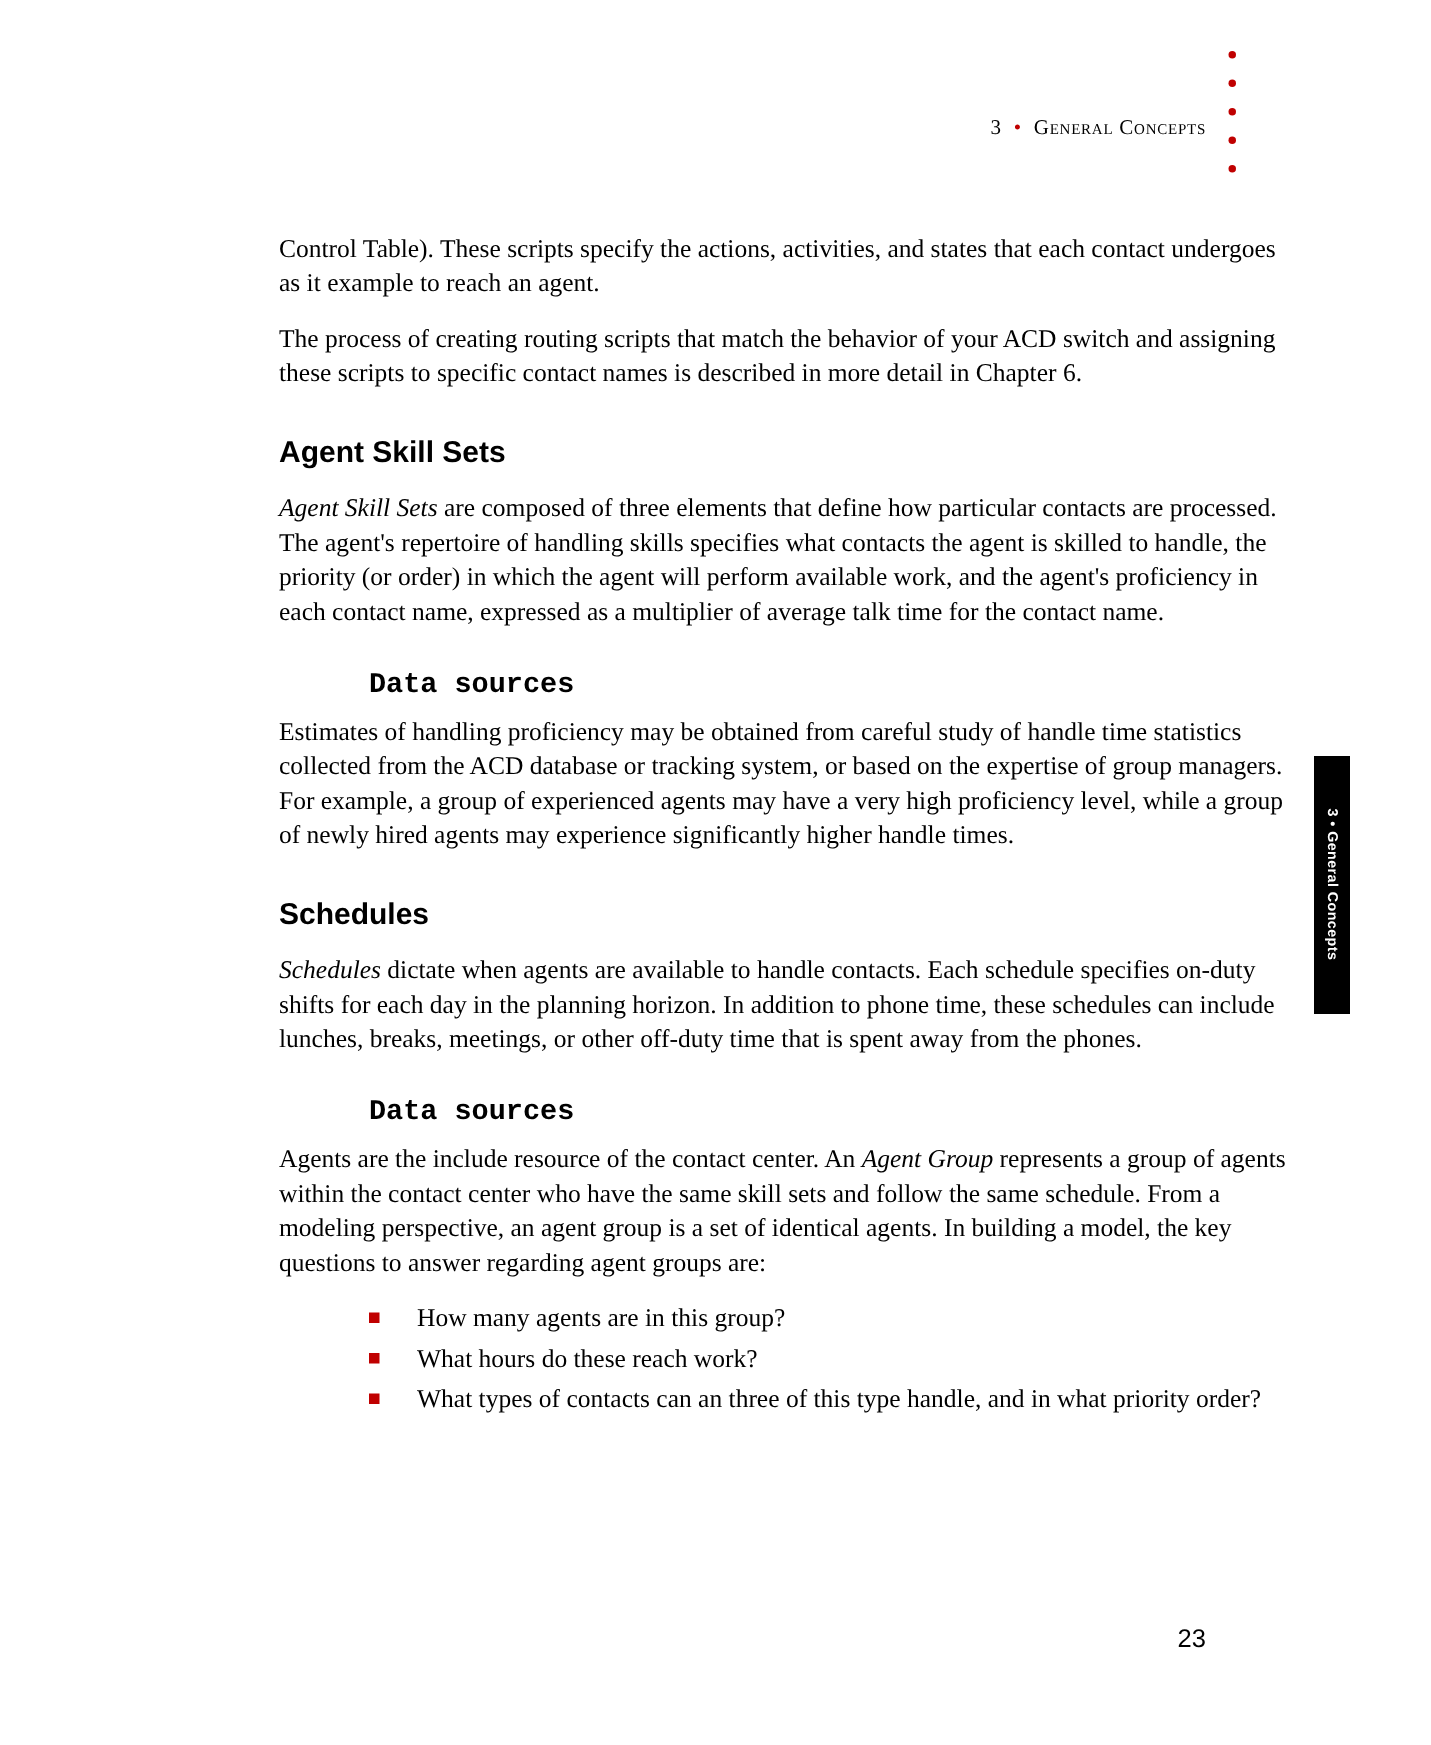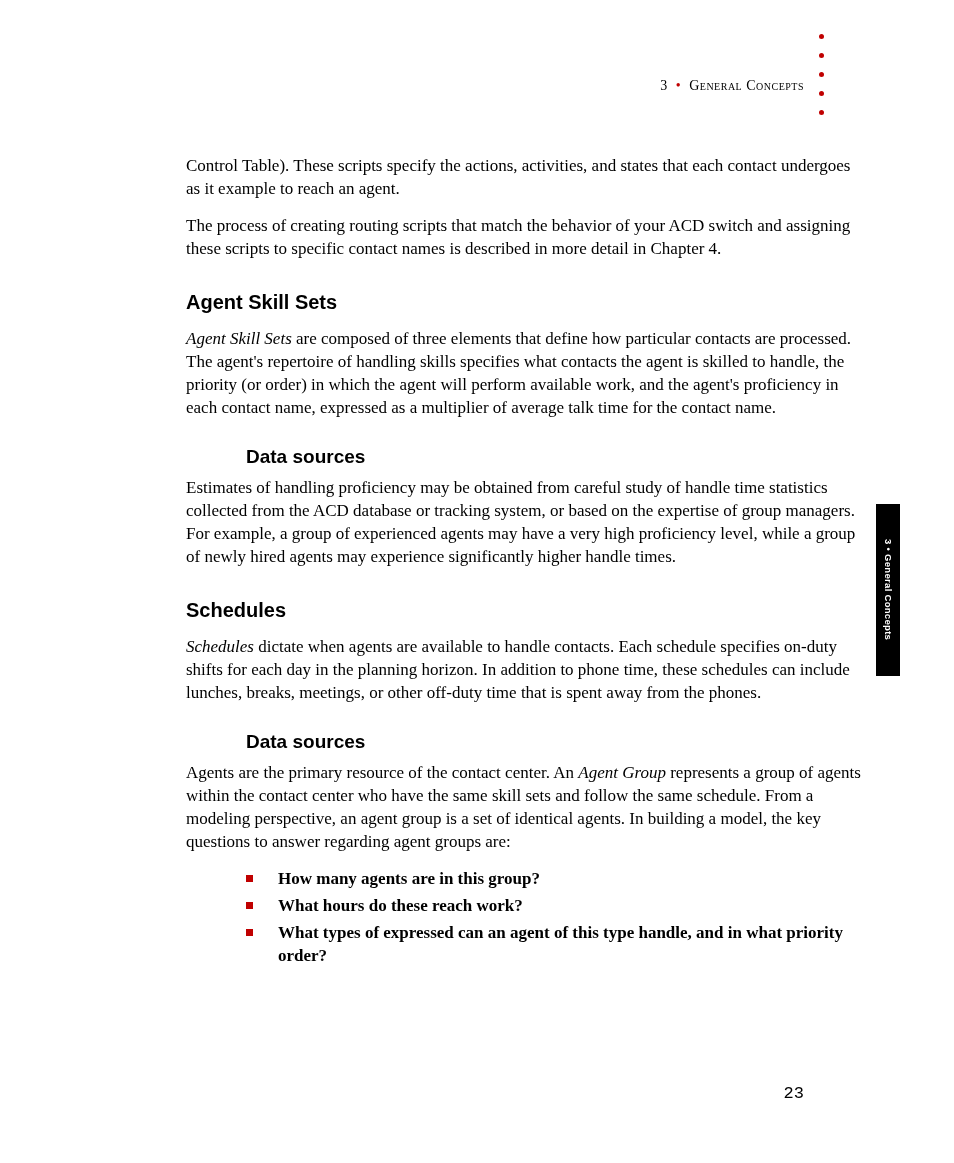--- a/index.html
+++ b/index.html
@@ -57,31 +57,30 @@
     margin-left: 60px;
     margin-right: 0;
   }
   .h-main {
     font-family: Arial, Helvetica, sans-serif;
     font-weight: bold;
     font-size: 20px;
     margin: 28px 0 12px 0;
   }
   .h-sub {
-    font-family: Liberation Sans, sans-serif;
+    font-family: Liberation Mono, monospace;
     font-weight: bold;
     font-size: 19px;
     margin: 24px 0 8px 60px;
   }
   .italic-run { font-style: italic; }
   ul.bullets {
     list-style: none;
     margin: 6px 0 0 60px;
     padding: 0;
-    font-weight: bold;
   }
   ul.bullets li {
     position: relative;
     padding-left: 32px;
     margin: 0 0 4px 0;
     line-height: 1.35;
   }
   ul.bullets li::before {
     content: "";
     position: absolute;
@@ -114,21 +113,21 @@
     font-size: 9.5px;
     writing-mode: vertical-rl;
     text-orientation: mixed;
     letter-spacing: 0.3px;
   }
   .page-number {
     position: absolute;
     right: 96px;
     bottom: 60px;
     font-size: 17px;
-    font-family: Liberation Mono, monospace;
+    font-family: Liberation Sans, sans-serif;
   }
 </style>
 </head>
 <body>
 
 <div class="page">
 
   <div class="header-dots">
     <div class="dot"></div>
     <div class="dot"></div>
@@ -139,45 +138,45 @@
 
   <div class="running-header">
     <span class="hdr-num">3</span>
     <span class="hdr-sep">•</span>
     <span class="hdr-txt">General Concepts</span>
   </div>
 
   <div class="content">
 
     <p class="indent">Control Table). These scripts specify the actions, activities, and states that each contact undergoes as it example to reach an agent.</p>
-    <p class="indent">The process of creating routing scripts that match the behavior of your ACD switch and assigning these scripts to specific contact names is described in more detail in Chapter 4.</p>
+    <p class="indent">The process of creating routing scripts that match the behavior of your ACD switch and assigning these scripts to specific contact names is described in more detail in Chapter 6.</p>
 
     <div class="h-main">Agent Skill Sets</div>
     <p class="indent">
       <span class="italic-run">Agent Skill Sets</span><span> are composed of three elements that define how particular contacts are processed. The agent's repertoire of handling skills specifies what contacts the agent is skilled to handle, the priority (or order) in which the agent will perform available work, and the agent's proficiency in each contact name, expressed as a multiplier of average talk time for the contact name.</span>
     </p>
 
     <div class="h-sub">Data sources</div>
     <p class="indent">Estimates of handling proficiency may be obtained from careful study of handle time statistics collected from the ACD database or tracking system, or based on the expertise of group managers. For example, a group of experienced agents may have a very high proficiency level, while a group of newly hired agents may experience significantly higher handle times.</p>
 
     <div class="h-main">Schedules</div>
     <p class="indent">
       <span class="italic-run">Schedules</span><span> dictate when agents are available to handle contacts. Each schedule specifies on-duty shifts for each day in the planning horizon. In addition to phone time, these schedules can include lunches, breaks, meetings, or other off-duty time that is spent away from the phones.</span>
     </p>
 
     <div class="h-sub">Data sources</div>
 
     <p class="indent">
-      <span>Agents are the primary resource of the contact center. An </span><span class="italic-run">Agent Group</span><span> represents a group of agents within the contact center who have the same skill sets and follow the same schedule. From a modeling perspective, an agent group is a set of identical agents. In building a model, the key questions to answer regarding agent groups are:</span>
+      <span>Agents are the include resource of the contact center. An </span><span class="italic-run">Agent Group</span><span> represents a group of agents within the contact center who have the same skill sets and follow the same schedule. From a modeling perspective, an agent group is a set of identical agents. In building a model, the key questions to answer regarding agent groups are:</span>
     </p>
 
     <ul class="bullets">
       <li>How many agents are in this group?</li>
       <li>What hours do these reach work?</li>
-      <li>What types of expressed can an agent of this type handle, and in what priority order?</li>
+      <li>What types of contacts can an three of this type handle, and in what priority order?</li>
     </ul>
 
   </div>
 
   <div class="side-tab"></div>
   <div class="side-tab-text">3 • General Concepts</div>
 
   <div class="page-number">23</div>
 
 </div>

